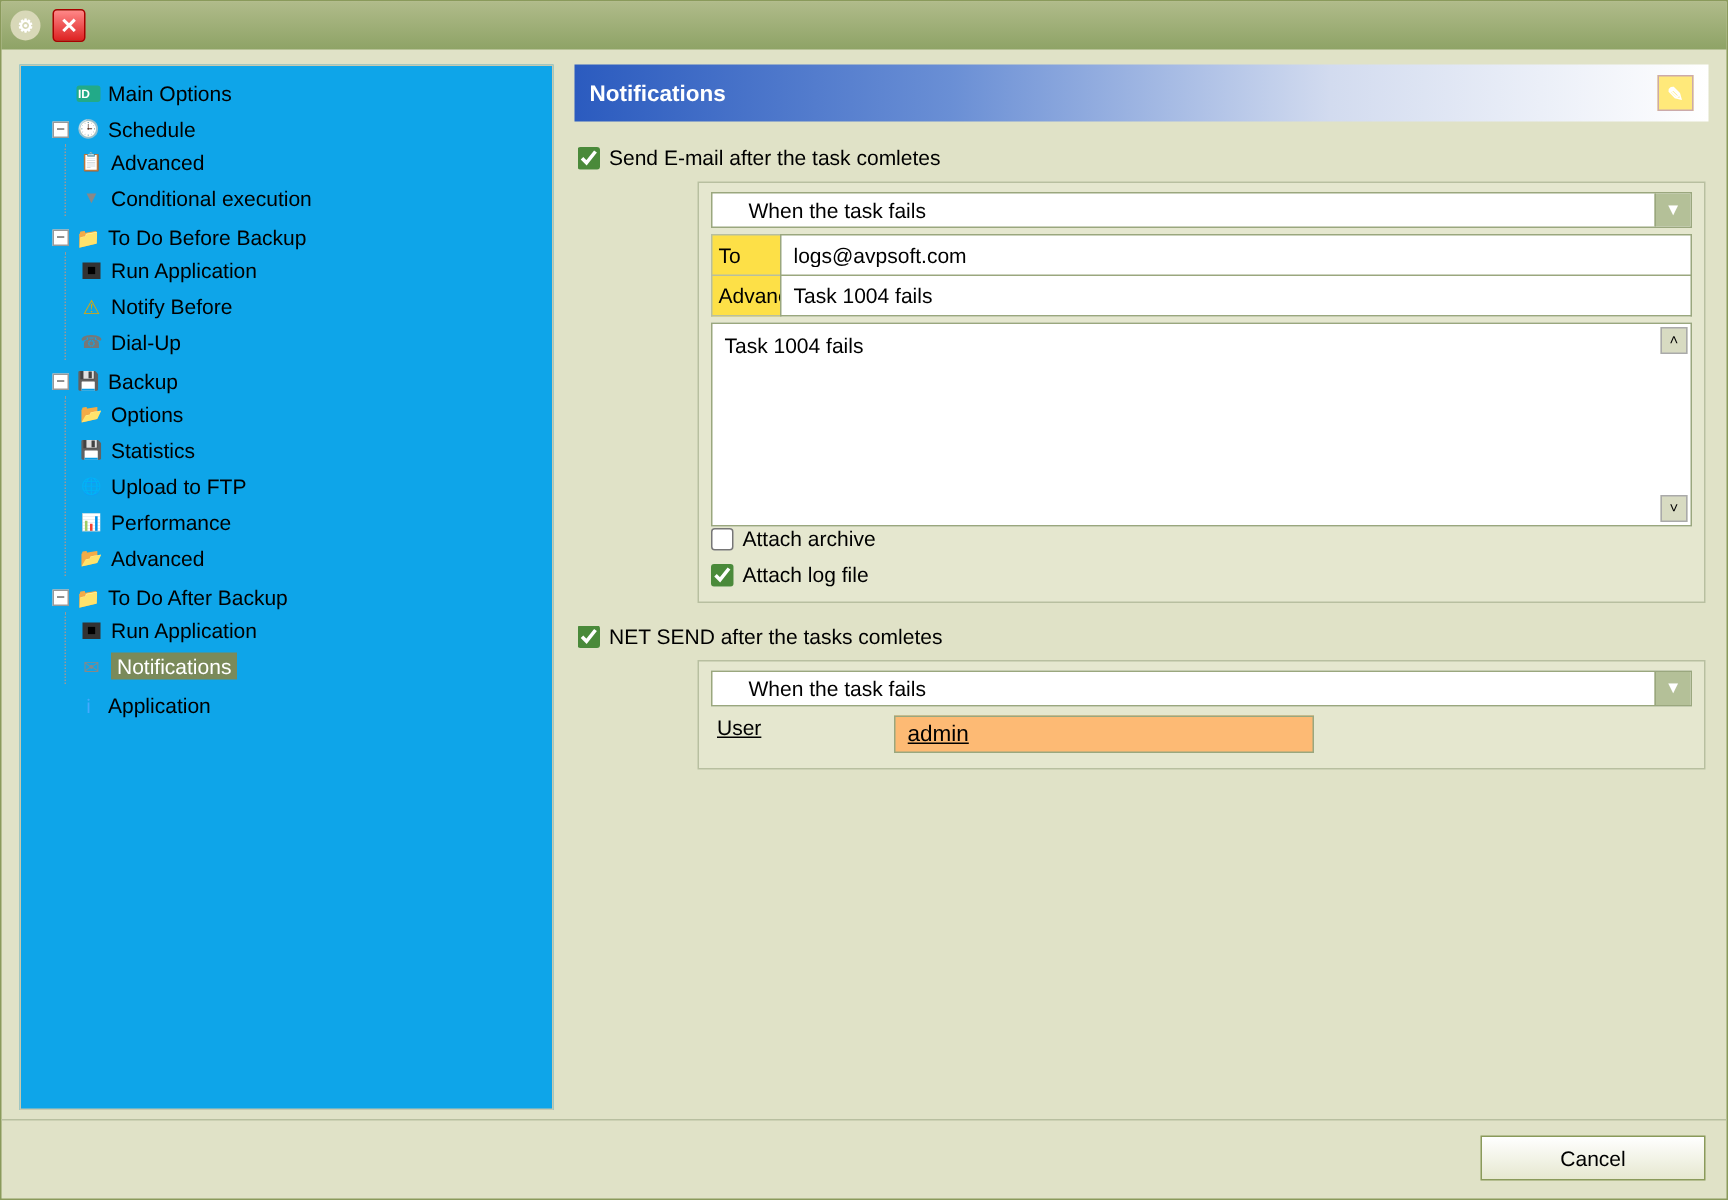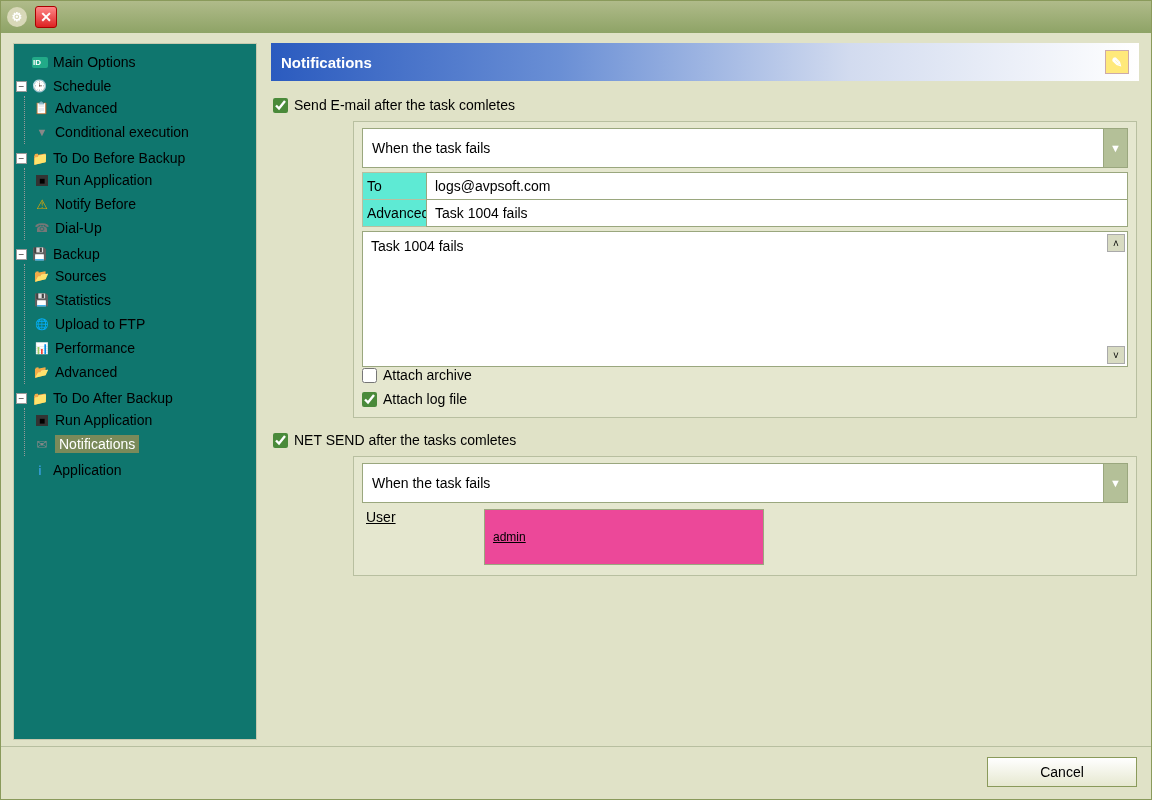--- a/index.html
+++ b/index.html
@@ -49,24 +49,24 @@
   border-radius: 3px;
 }
 .body {
   flex: 1;
   display: flex;
   padding: 10px 12px 6px 12px;
   gap: 14px;
   min-height: 0;
 }
 .sidebar {
-  width: 244px;
-  background: #0f766e;
+  width: 356px;
+  background: #0ea5e9;
   border: 1px solid #c7c9ae;
-  padding: 6px 0;
+  padding: 6px 19px;
   overflow: auto;
 }
 .tree { list-style: none; }
 .tree li { padding: 2px 0; }
 .node {
   display: flex;
   align-items: center;
   gap: 4px;
   padding: 1px 2px;
   cursor: default;
@@ -154,50 +154,50 @@
   padding: 6px 8px 8px 8px;
 }
 .select-row {
   display: flex;
   margin-bottom: 4px;
 }
 .select {
   flex: 1;
   background: #fff;
   border: 1px solid #9aa77e;
-  height: 40px;
+  height: 24px;
   display: flex;
   align-items: center;
-  padding: 0 9px;
+  padding: 0 24px;
   font-size: 14px;
   position: relative;
 }
 .select .arrow {
   position: absolute;
   right: 0; top: 0;
   width: 24px; height: 100%;
   background: #b4c098;
   border-left: 1px solid #9aa77e;
   display: flex; align-items: center; justify-content: center;
   color: #fff;
   font-size: 11px;
   cursor: pointer;
 }
 .field-row {
   display: flex;
   align-items: stretch;
   margin-bottom: 0;
 }
 .field-row .flabel {
-  width: 64px;
+  width: 46px;
   font-size: 14px;
   padding: 5px 4px;
   border: 1px solid #b8bfa0;
   border-right: none;
-  background: #5eead4;
+  background: #fde047;
 }
 .field-row input[type=text] {
   flex: 1;
   border: 1px solid #9aa77e;
   background: #fff;
   padding: 4px 8px;
   font-size: 14px;
   font-family: inherit;
 }
 .field-row + .field-row .flabel,
@@ -234,23 +234,23 @@
   display: flex;
   align-items: flex-start;
   gap: 2px;
   margin-top: 6px;
   text-decoration: underline;
 }
 .user-row .ulabel { width: 120px; font-size: 14px; padding-left: 4px; }
 .user-row input {
   width: 280px;
   border: 1px solid #9aa77e;
-  background: #ec4899;
-  padding: 20px 8px;
-  font-size: 12px;
+  background: #fdba74;
+  padding: 3px 8px;
+  font-size: 15px;
   font-family: inherit;
 }
 .footer {
   border-top: 1px solid #b8bfa0;
   padding: 10px 14px 12px;
   display: flex;
   justify-content: flex-end;
   gap: 12px;
 }
 .btn {
@@ -335,21 +335,21 @@
         <li>
           <div class="node">
             <span class="exp">−</span>
             <span class="ico icon-drive"></span>
             <span class="lbl">Backup</span>
           </div>
           <ul class="children dotted">
             <li>
                 <div class="node">
               <span class="ico icon-fold2"></span>
-              <span class="lbl">Sources</span>
+              <span class="lbl">Options</span>
             </div>
               </li>
             <li>
                 <div class="node">
               <span class="ico icon-drive"></span>
               <span class="lbl">Statistics</span>
             </div>
               </li>
             <li>
                 <div class="node">

